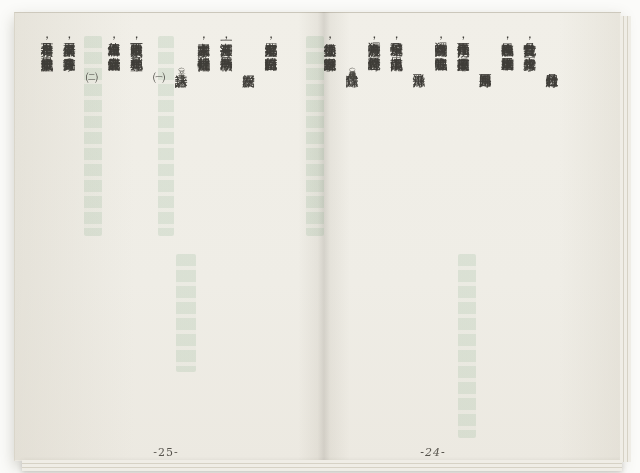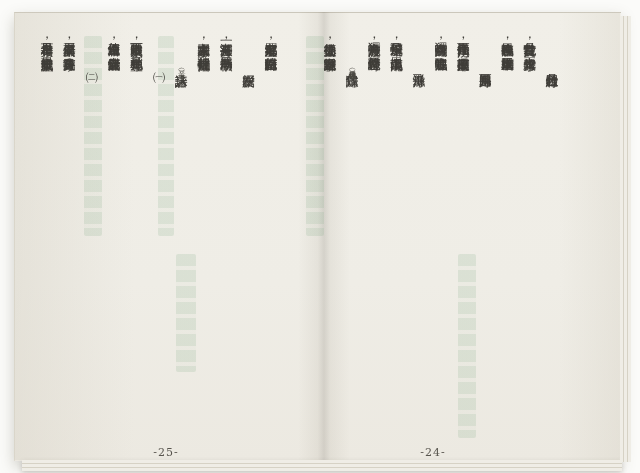--- a/index.html
+++ b/index.html
@@ -48,21 +48,21 @@
   #page-right-cols .col { line-height:22.2px; }
   #page-left-cols  .col { line-height:22.4px; }
   .col.title { padding-top:31px; }
   .col.part  { padding-top:30px; }
   .annot { font-size:7.6px; letter-spacing:0; color:#4a4841; }
   .pagenum {
     position:absolute; top:446px; width:70px; z-index:4;
     text-align:center; font-size:11px; letter-spacing:1px; color:#57544d;
   }
   #pagenum-left  { left:131px; }
-  #pagenum-right { left:398px; }
+  #pagenum-right { left:398px;font-style:italic; }
   .edge-bottom {
     position:absolute; left:22px; top:460px; width:600px; height:11px; z-index:5;
     background:repeating-linear-gradient(to bottom,#efede6 0px,#efede6 3px,#d6d2c5 3px,#d6d2c5 4px);
     box-shadow:0 2px 5px rgba(90,85,70,0.25);
   }
   .edge-right {
     position:absolute; left:620px; top:16px; width:11px; height:446px; z-index:5;
     background:repeating-linear-gradient(to right,#efede6 0px,#efede6 3px,#d6d2c5 3px,#d6d2c5 4px);
   }
 </style>

